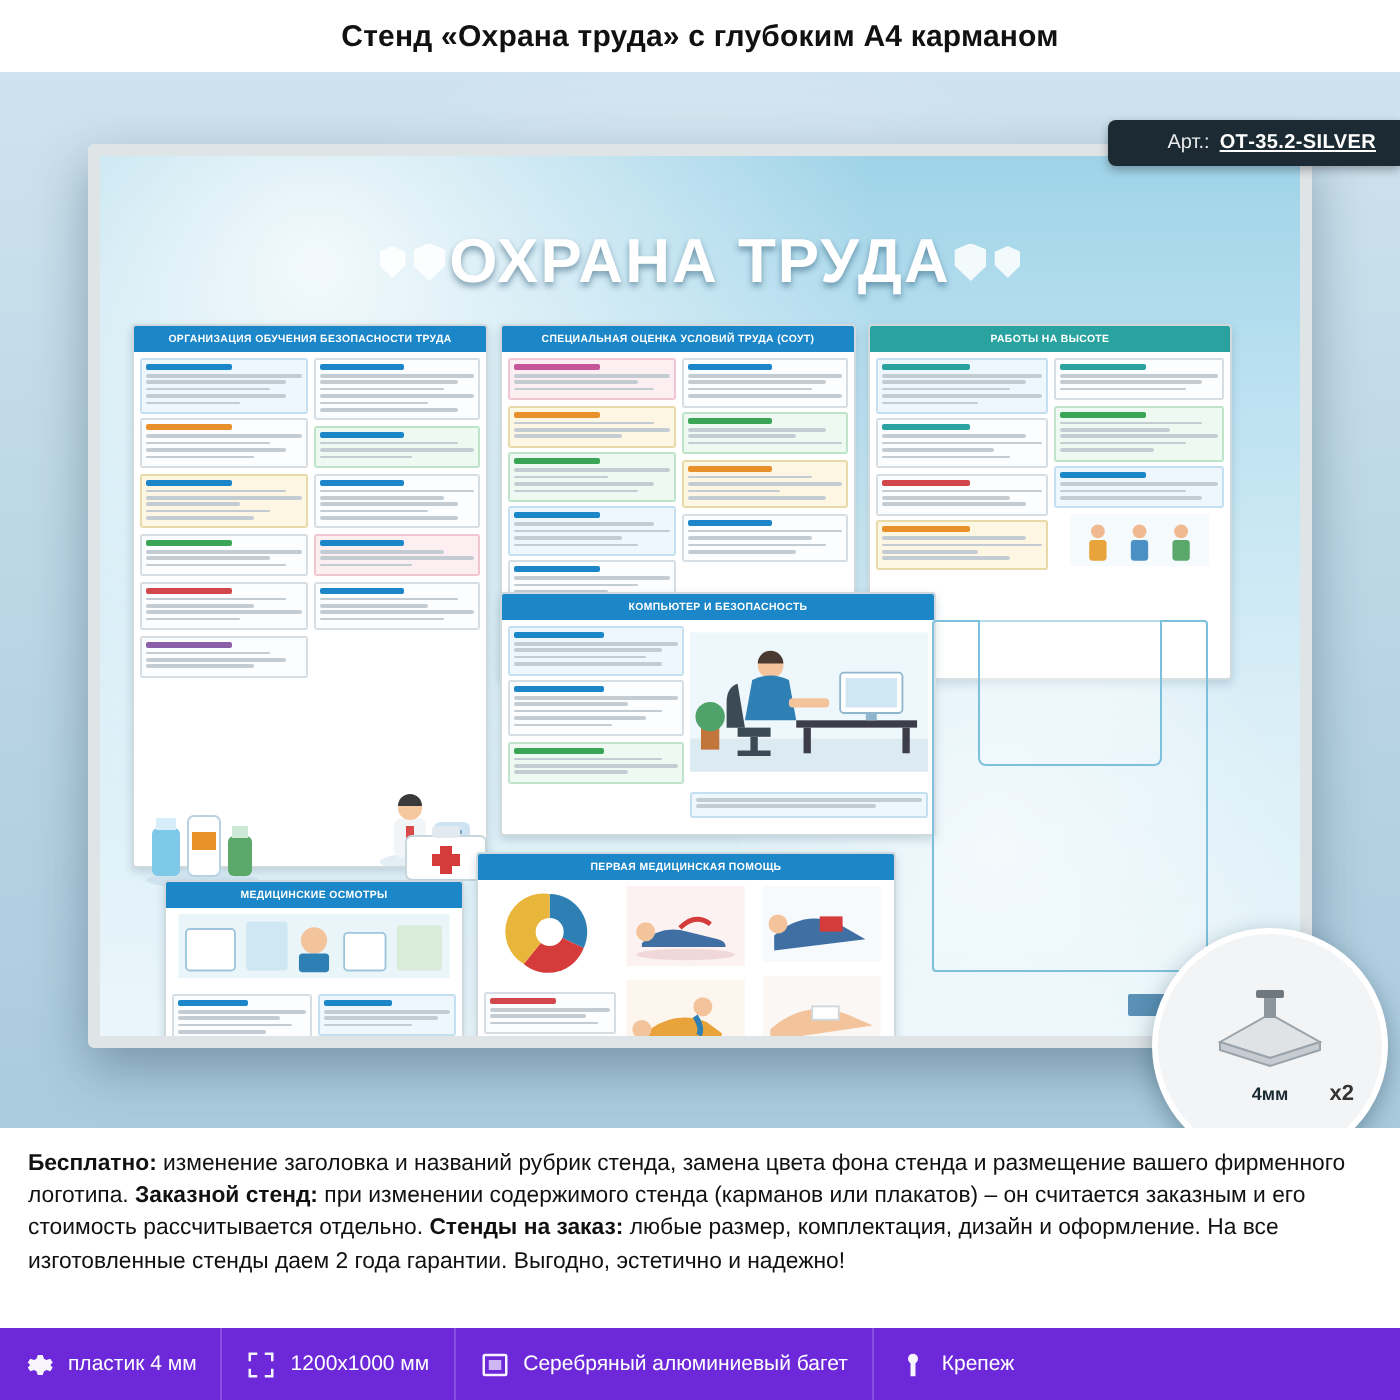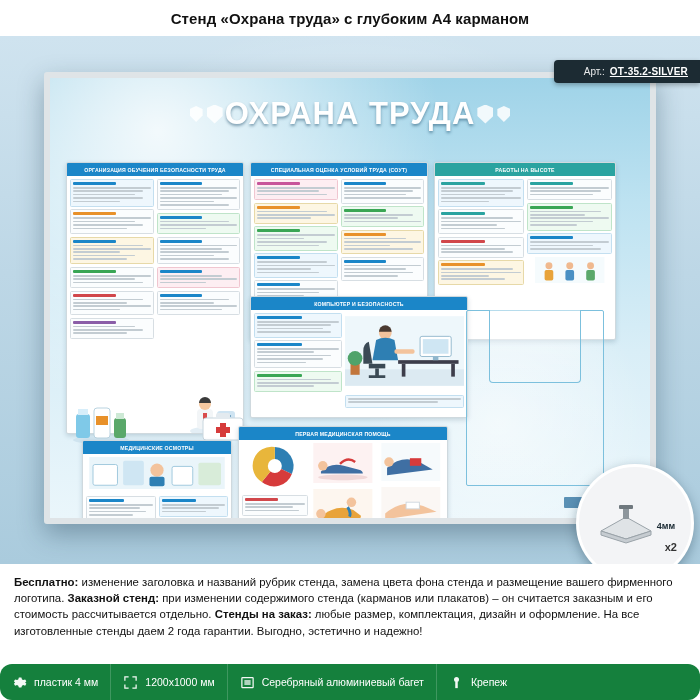--- a/index.html
+++ b/index.html
@@ -72,21 +72,21 @@
     border-radius: 4px 0 0 4px;
     display: flex; gap: 5px; align-items: flex-start;
     box-shadow: 0 2px 5px rgba(0,0,0,.3);
     z-index: 8;
   }
   .art-badge .lbl { font-weight: normal; opacity: .9; }
   .art-badge .val { font-weight: bold; letter-spacing: .2px; text-decoration: underline; }
 
   
   .stand-title-wrap{
-    position:absolute; left:0; right:0; top:18px;
+    position:absolute; left:0; right:0; top:35px;
     display:flex; align-items:center; justify-content:center; gap:2px;
   }
   .stand-title{
     font-size: 31px; font-weight: bold; color:#ffffff; letter-spacing: 1px;
     text-shadow: 0 2px 3px rgba(10,60,90,.45);
   }
   .shield{
     width:16px;height:19px;background:#ffffff;opacity:.85;
     clip-path: polygon(50% 0%, 100% 18%, 100% 60%, 50% 100%, 0% 60%, 0% 18%);
   }
@@ -172,21 +172,21 @@
 
   
   .fastener{
     position:absolute; right:6px; bottom:-18px;
     width:118px; height:118px; border-radius:50%;
     background:#f3f4f6;
     border:3px solid #ffffff;
     box-shadow:0 4px 12px rgba(10,40,60,.35);
     overflow:hidden;
     z-index:9;
-    display:flex; flex-direction:row; align-items:center; justify-content:center;
+    display:flex; flex-direction:column; align-items:center; justify-content:center;
   }
   .fastener .mm{
     font-size:16px;font-weight:bold;color:#1a2a33;margin-top:2px;
   }
   .fastener .mm span{font-size:9px;}
   .fastener .x2{
     position:absolute; right:14px; bottom:26px; font-size:11px; font-weight:bold; color:#333;margin-top:48px;
   }
   .fast-art{
     width:62px;height:40px;position:relative;margin-top:4px;
@@ -198,22 +198,22 @@
     font-size: 11.4px;
     line-height: 1.42;
     color:#111;
     height: 112px;
   }
   .desc b{ font-weight:bold; }
 
   
   .footer{
     position:absolute; left:0; bottom:0; width:700px; height:36px;
-    background:#15803d;
-    display:flex; align-items:center;border-radius:12px;
+    background:#6d28d9;
+    display:flex; align-items:center;
   }
   .fitem{
     display:flex; align-items:center; gap:7px;
     color:#fff; font-size:10.5px; white-space:nowrap;
     padding:0 12px; height:100%;
   }
   .fitem + .fitem{ border-left:1px solid rgba(255,255,255,.18); }
   .fico{ width:15px;height:15px; display:inline-block; opacity:.95; }
 </style>
 </head>

